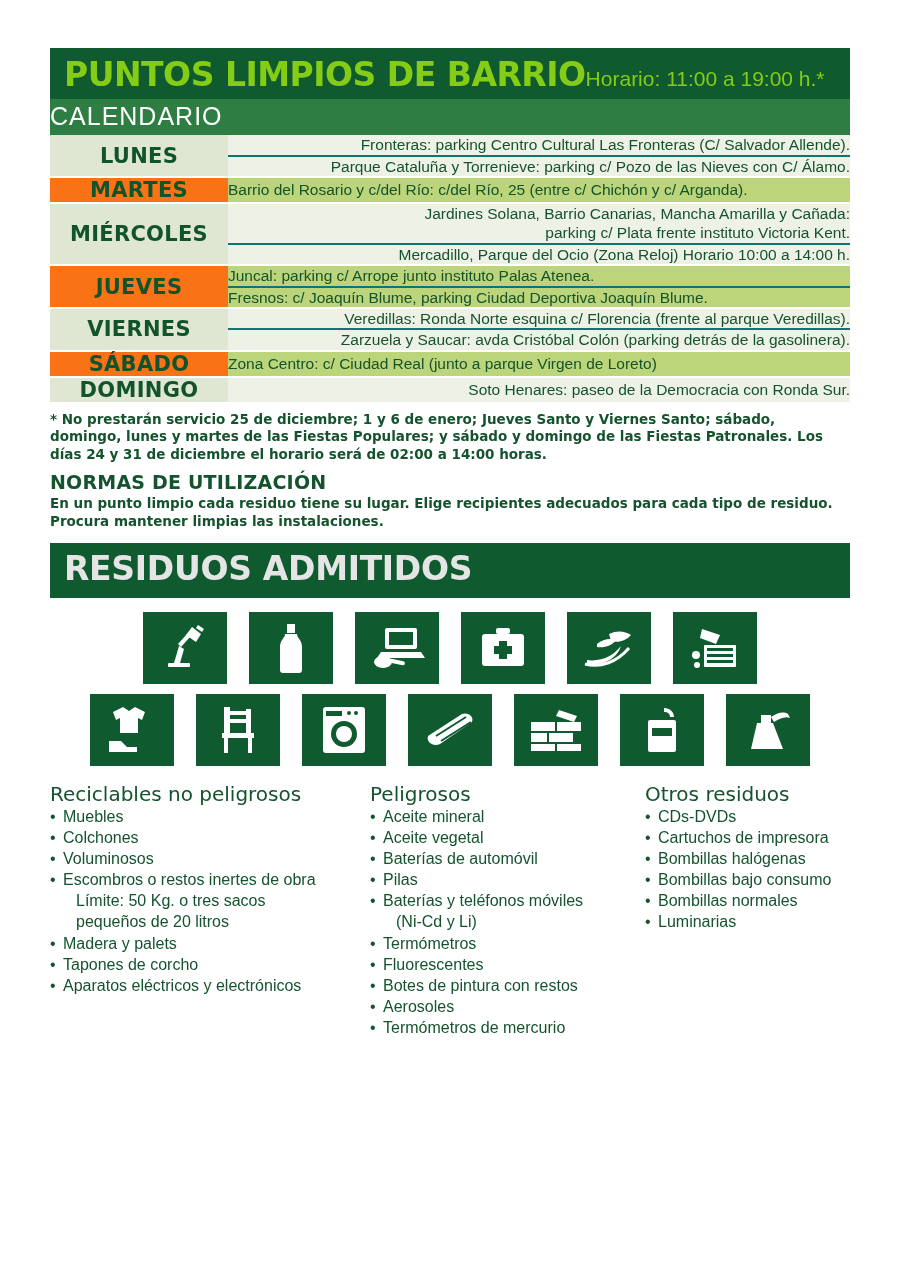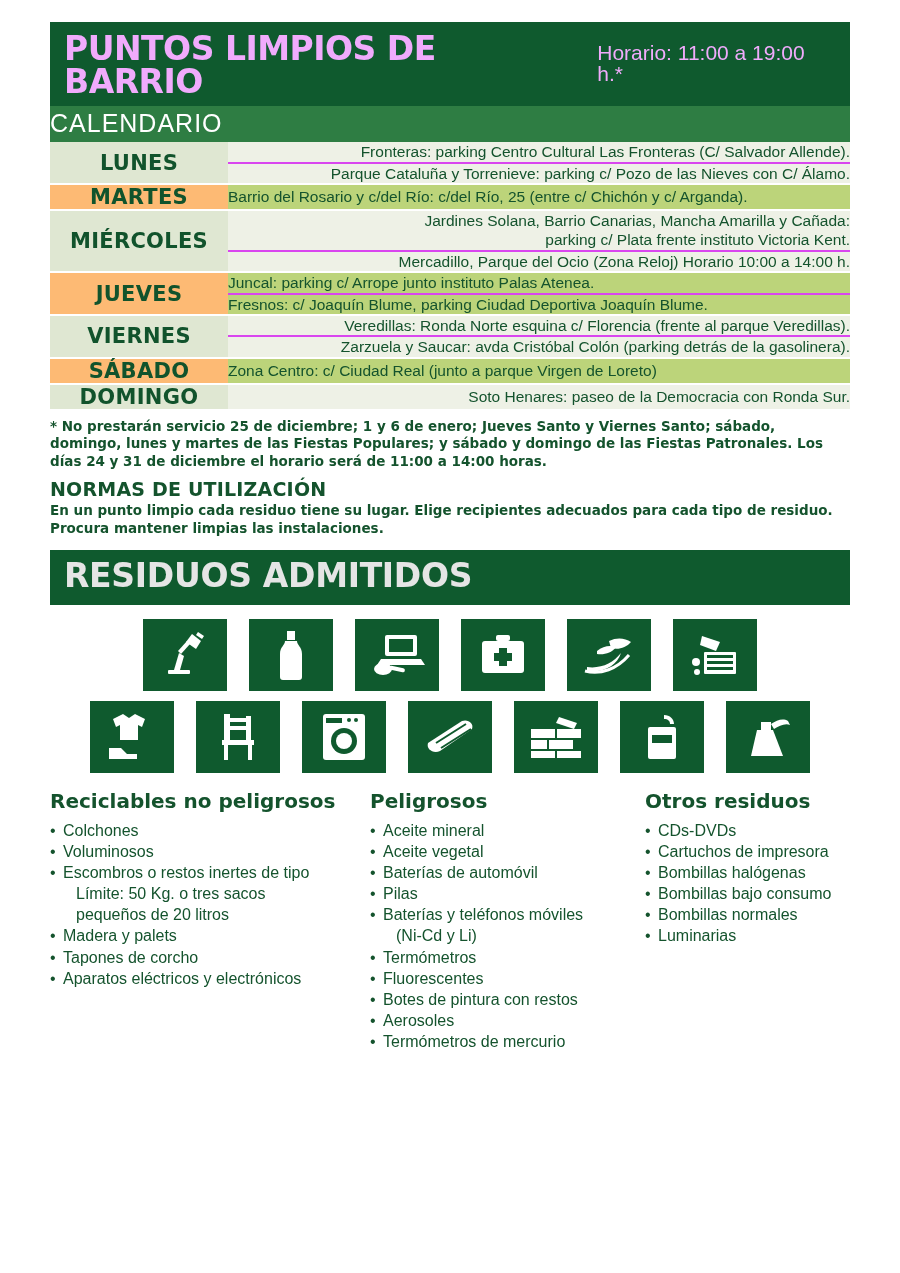--- a/index.html
+++ b/index.html
@@ -8,23 +8,23 @@
     background:#ffffff;
     font-family:"Liberation Sans", sans-serif;
     color:#1b4d2a;
     -webkit-font-smoothing:antialiased;
   }
   .page{position:relative;width:900px;height:1273px;box-sizing:border-box;padding:22px 50px 0 50px;}
 
   
   .title-bar{
     background:#0f5a2e;
-    color:#f0abfc;
+    color:#84cc16;
     padding:10px 14px 8px 14px;
-    display:flex;align-items:baseline;gap:12px;
+    display:flex;align-items:baseline;margin-top:26px;
   }
   .title-main{
     font-family:"DejaVu Sans", sans-serif;
     font-weight:bold;
     font-size:33px;
     letter-spacing:-0.5px;
     line-height:1;
     text-transform:uppercase;
   }
   .title-sub{
@@ -53,25 +53,25 @@
     color:#11532c;
     letter-spacing:0.3px;
   }
   td.entry{
     padding:5px 10px 5px 12px;
     font-size:15.5px;
     color:#14532d;
     line-height:1.25;
   }
   .day-a{background:#dfe7d2;}
-  .day-b{background:#fdba74;}
+  .day-b{background:#f97316;}
   .row-a{background:#eef1e6;text-align:right;}
   .row-b{background:#bcd47a;}
   .rowsep{height:2px;background:#ffffff;}
-  .cellsep{border-top:2px solid #d946ef;}
+  .cellsep{border-top:2px solid #0f766e;}
 
   
   .notes{
     margin-top:9px;
     font-family:"DejaVu Sans", sans-serif;
     font-weight:bold;
     font-size:13.5px;
     line-height:1.3;
     color:#14532d;
   }
@@ -116,24 +116,24 @@
   .icon-box svg{display:block;}
 
   
   .lists{display:flex;margin-top:16px;gap:0;}
   .col{flex:0 0 auto;}
   .col1{width:320px;}
   .col2{width:275px;}
   .col3{width:255px;}
   .col-title{
     font-family:"DejaVu Sans", sans-serif;
-    font-weight:bold;
+    font-weight:normal;
     font-size:20px;
     color:#14532d;
-    margin-bottom:7px;
+    margin-bottom:0;
   }
   ul.items{list-style:none;margin:0;padding:0;}
   ul.items li{
     font-size:16px;
     line-height:1.32;
     color:#14532d;
     padding-left:13px;
     position:relative;
   }
   ul.items li.bullet:before{
@@ -216,21 +216,21 @@
           <td colspan="2"></td>
         </tr>
 
       <tr>
         <td class="day day-a">DOMINGO</td>
         <td class="entry row-a">Soto Henares: paseo de la Democracia con Ronda Sur.</td>
       </tr>
     </tbody>
   </table>
 
-  <div class="notes">* No prestarán servicio 25 de diciembre; 1 y 6 de enero; Jueves Santo y Viernes Santo; sábado, domingo, lunes y martes de las Fiestas Populares; y sábado y domingo de las Fiestas Patronales. Los días 24 y 31 de diciembre el horario será de 11:00 a 14:00 horas.</div>
+  <div class="notes">* No prestarán servicio 25 de diciembre; 1 y 6 de enero; Jueves Santo y Viernes Santo; sábado, domingo, lunes y martes de las Fiestas Populares; y sábado y domingo de las Fiestas Patronales. Los días 24 y 31 de diciembre el horario será de 02:00 a 14:00 horas.</div>
   <div class="norms-title">NORMAS DE UTILIZACIÓN</div>
   <div class="norms-body">En un punto limpio cada residuo tiene su lugar. Elige recipientes adecuados para cada tipo de residuo. Procura mantener limpias las instalaciones.</div>
 
   <div class="res-bar">RESIDUOS ADMITIDOS</div>
 
   <div class="icon-row">
     <div class="icon-box">
       <svg width="46" height="50" viewBox="0 0 46 50">
           <g fill="#ffffff">
             <path d="M30 4l9 7-5 8-10-7z"></path>
@@ -371,23 +371,24 @@
             <path d="M26 10c6-4 12-6 17-3l2 4c-5-2-11 1-16 4z"></path>
           </g>
         </svg>
     </div>
   </div>
 
   <div class="lists">
     <div class="col col1">
       <div class="col-title">Reciclables no peligrosos</div>
       <ul class="items">
+        <li class="bullet">Muebles</li>
         <li class="bullet">Colchones</li>
         <li class="bullet">Voluminosos</li>
-        <li class="bullet">Escombros o restos inertes de tipo</li>
+        <li class="bullet">Escombros o restos inertes de obra</li>
         <li class="sub">Límite: 50 Kg. o tres sacos</li>
         <li class="sub">pequeños de 20 litros</li>
         <li class="bullet">Madera y palets</li>
         <li class="bullet">Tapones de corcho</li>
         <li class="bullet">Aparatos eléctricos y electrónicos</li>
       </ul>
     </div>
 
     <div class="col col2">
       <div class="col-title">Peligrosos</div>

